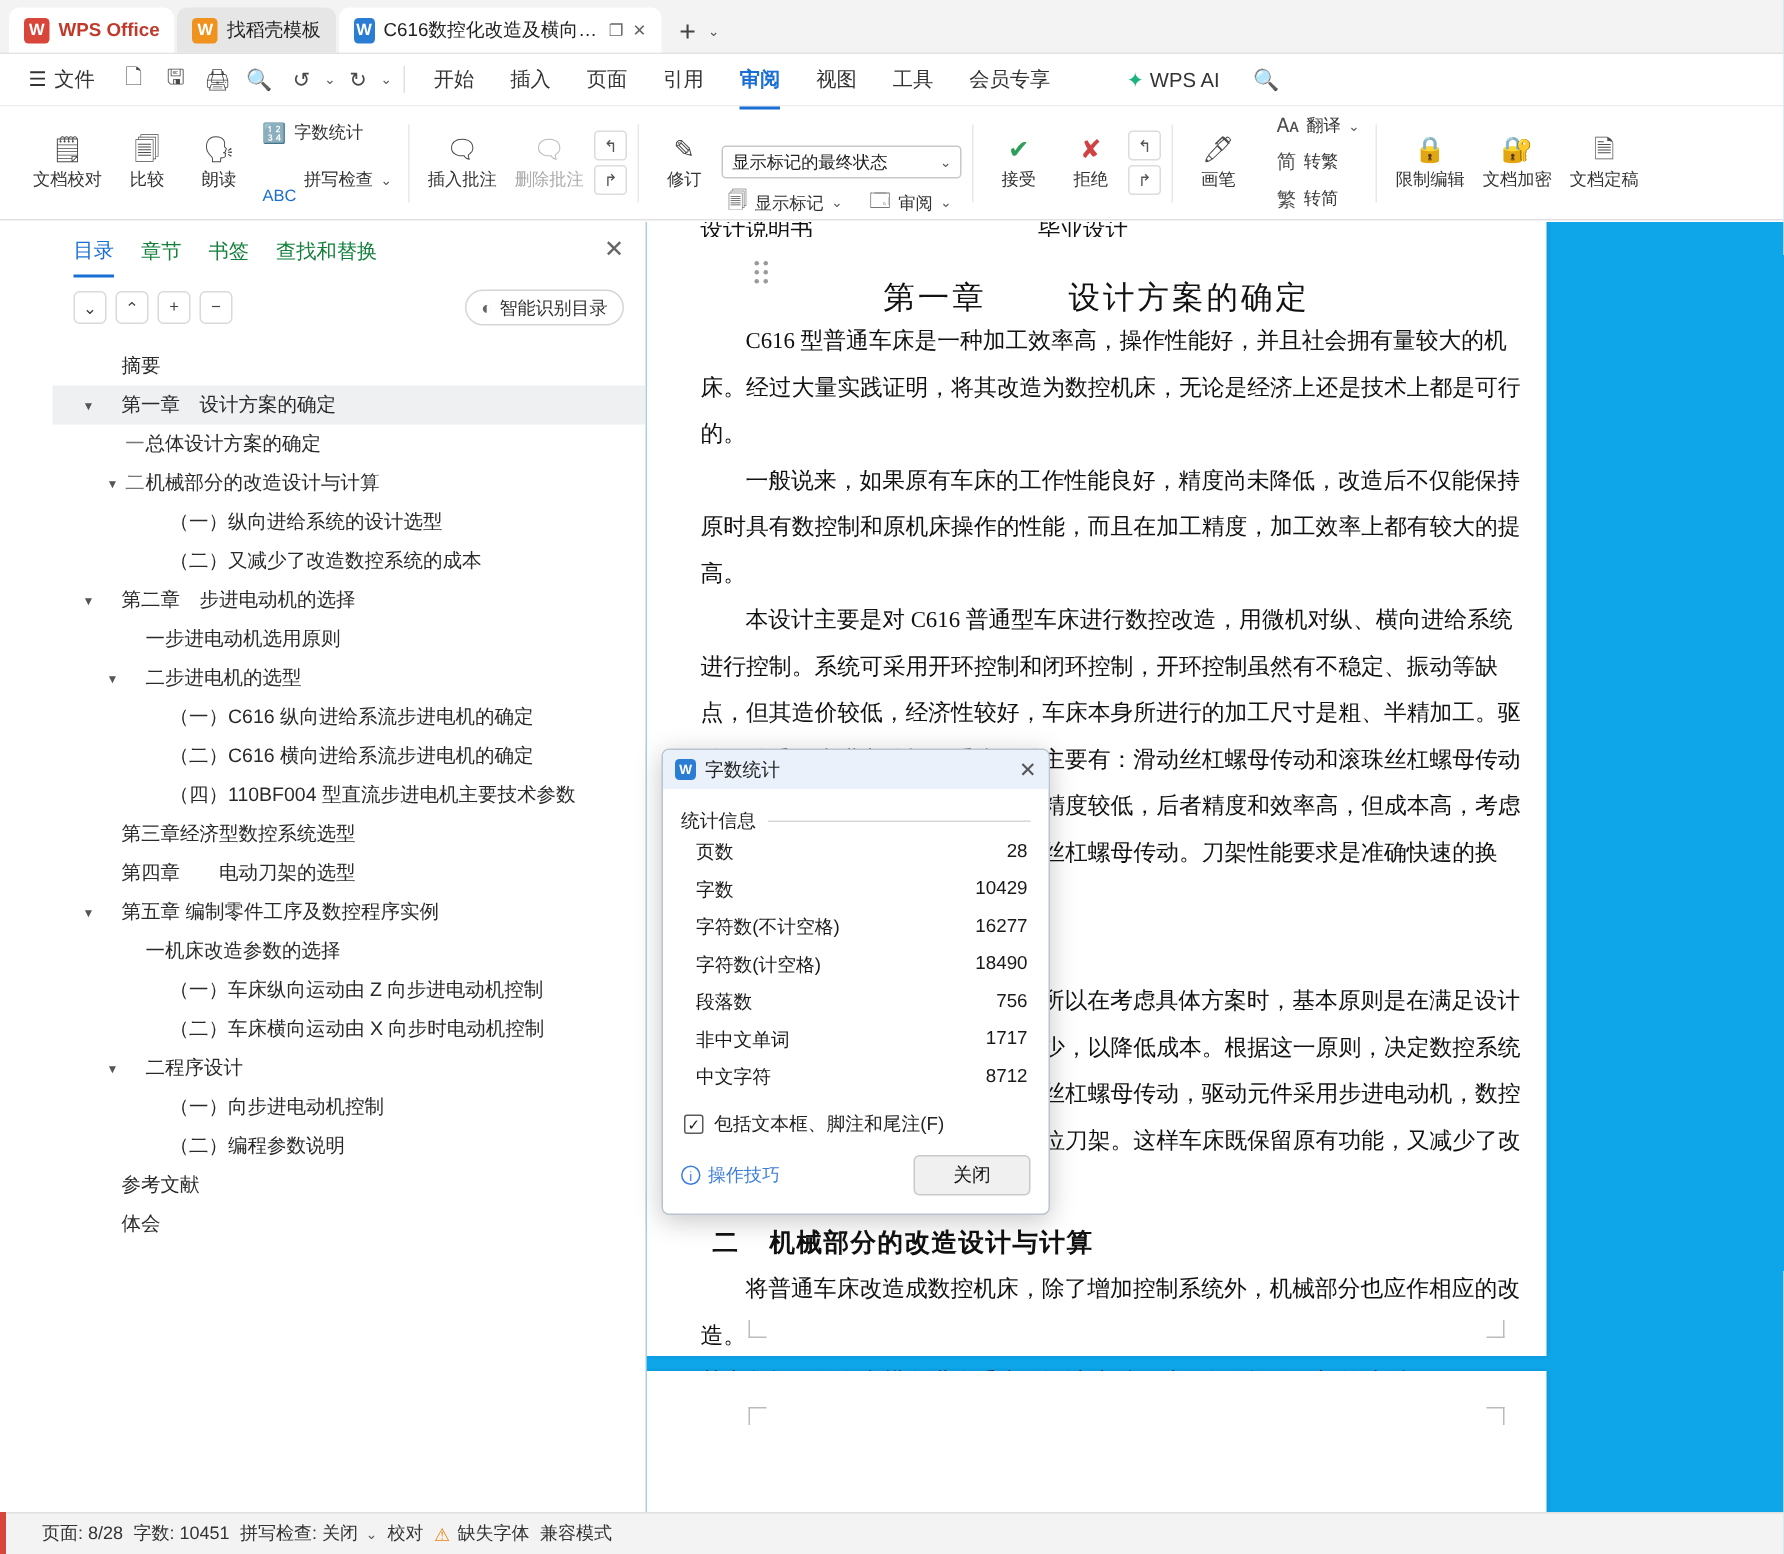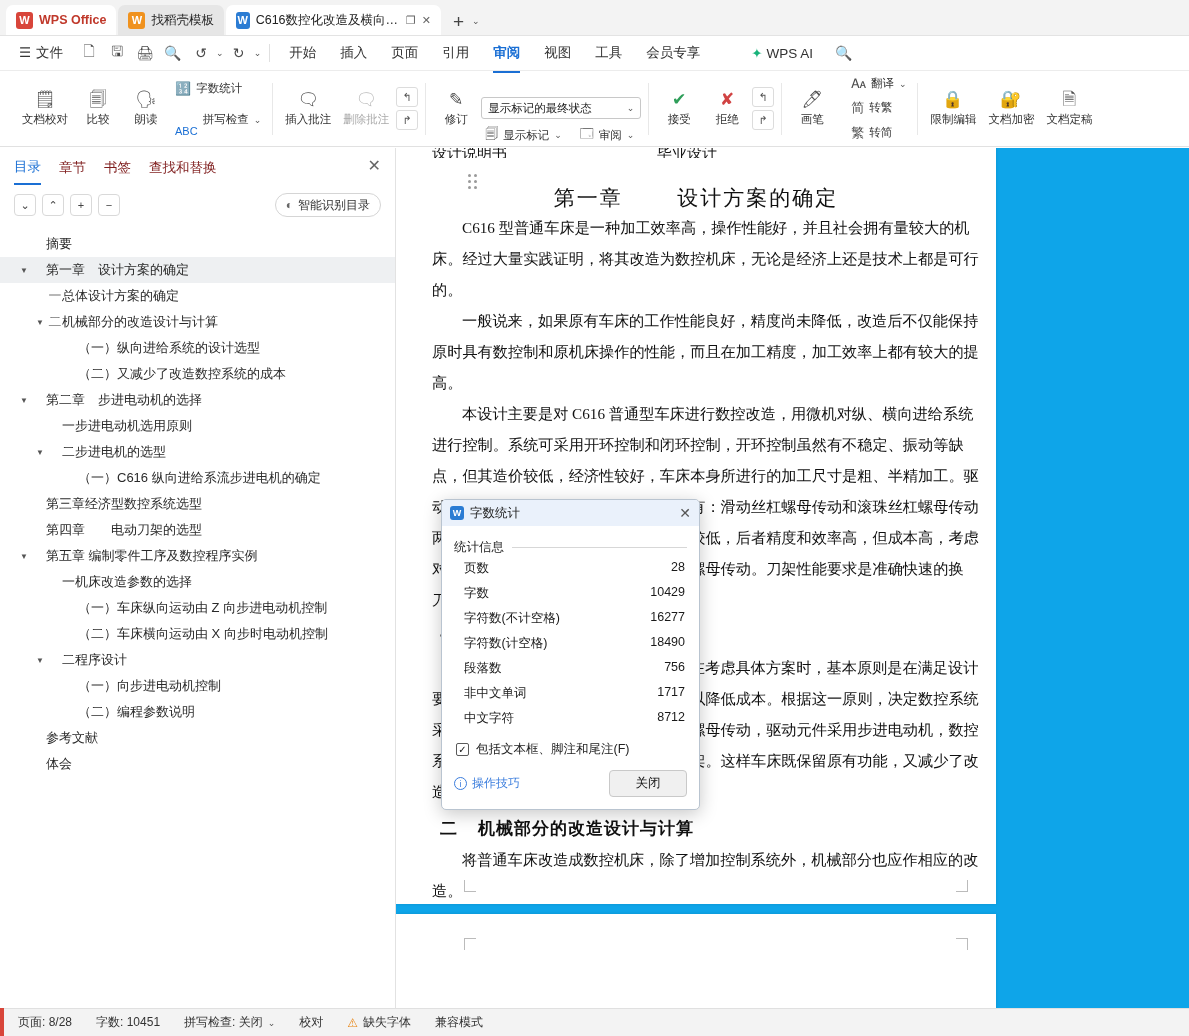--- a/index.html
+++ b/index.html
@@ -75,23 +75,23 @@
     width: 160px; height: 22px; border: 1px solid #c8c8c8; border-radius: 3px;
     font-size: 11.5px; color: #222; padding: 0 6px; background: #fff; margin-top: 28px;
   }
   .minibtn { width: 22px; height: 20px; border: 1px solid #dcdcdc; border-radius: 3px;
     display: flex; align-items: center; justify-content: center; font-size: 11px; color: #555; }
 
   
   .body { position: absolute; top: 148px; left: 0; right: 0; bottom: 28px; display: flex; }
 
   
-  .navpane { width: 396px; background: #fff; border-right: 1px solid #e2e2e2; position: relative; }
+  .navpane { width: 396px; background: #fff; border-right: 1px solid #e2e2e2; position: relative; margin-left: 35px; }
   .navtabs { display: flex; align-items: center; padding: 10px 14px 0 14px; gap: 18px; position: relative; }
-  .navtab { font-size: 13.5px; color: #7f1d1d; padding-bottom: 7px; }
+  .navtab { font-size: 13.5px; color: #15803d; padding-bottom: 7px; }
   .navtab.active { color: #1a6fd4; border-bottom: 2.5px solid #1a6fd4; }
   .navclose { position: absolute; right: 14px; top: 8px; font-size: 16px; color: #666; }
   .navtools { display: flex; align-items: center; gap: 6px; padding: 8px 14px; }
   .navtool { width: 22px; height: 22px; border: 1px solid #d9d9d9; border-radius: 4px;
     display: flex; align-items: center; justify-content: center; font-size: 11px; color: #444; }
   .smartbtn { margin-left: auto; display: flex; align-items: center; gap: 5px;
     height: 24px; padding: 0 10px; border: 1px solid #d5d5d5; border-radius: 13px;
     font-size: 12px; color: #333; }
   .toc { padding: 6px 0 0 0; font-size: 13px; color: #2a2a2a; }
   .tocitem { display: flex; align-items: center; height: 26px; padding-right: 10px; white-space: nowrap; }
@@ -134,22 +134,22 @@
   .chk { width: 13px; height: 13px; border: 1px solid #5a5a5a; border-radius: 2px; display: flex; align-items: center; justify-content: center; font-size: 10px; color: #111; }
   .dlg-foot { display: flex; align-items: center; margin-top: 12px; }
   .tiplink { display: flex; align-items: center; gap: 5px; font-size: 12px; color: #3b7ddd; }
   .tipcircle { width: 13px; height: 13px; border-radius: 50%; border: 1px solid #3b7ddd; display: flex; align-items: center; justify-content: center; font-size: 9px; }
   .dlg-btn { margin-left: auto; width: 78px; height: 27px; background: #f0f0f0; border: 1px solid #c9c9c9; border-radius: 4px;
     font-size: 12.5px; display: flex; align-items: center; justify-content: center; color: #111; }
 
   
   .statusbar {
     position: absolute; left: 0; right: 0; bottom: 0; height: 28px; background: #f3f3f3;
-    border-top: 1px solid #e0e0e0; display: flex; align-items: center; gap: 24px;
-    padding: 0 18px; font-size: 12px; color: #333;
+    border-top: 1px solid #e0e0e0; display: flex; align-items: center; gap: 7px;
+    padding: 0 28px; font-size: 12px; color: #333;
   }
   .sb-item { display: flex; align-items: center; gap: 5px; white-space: nowrap; }
   .warn-dot { color: #e8820c; font-size: 12px; }
   .red-left { position: absolute; left: 0; bottom: 0; width: 4px; height: 28px; background: #d8453a; }
 </style>
 </head>
 <body>
 
 <div id="app">
 
@@ -390,20 +390,30 @@
             <span class="tocarrow" style="margin-left: 32px;">▼</span>
             <span class="tocdash"></span>
             <span>二步进电机的选型</span>
           </div>
           <div class="tocitem">
             <span class="tocarrow" style="margin-left: 48px;"></span>
             <span class="tocdash"></span>
             <span>（一）C616 纵向进给系流步进电机的确定</span>
           </div>
           <div class="tocitem">
+            <span class="tocarrow" style="margin-left: 48px;"></span>
+            <span class="tocdash"></span>
+            <span>（二）C616 横向进给系流步进电机的确定</span>
+          </div>
+          <div class="tocitem">
+            <span class="tocarrow" style="margin-left: 48px;"></span>
+            <span class="tocdash"></span>
+            <span>（四）110BF004 型直流步进电机主要技术参数</span>
+          </div>
+          <div class="tocitem">
             <span class="tocarrow" style="margin-left: 16px;"></span>
             <span class="tocdash"></span>
             <span>第三章经济型数控系统选型</span>
           </div>
           <div class="tocitem">
             <span class="tocarrow" style="margin-left: 16px;"></span>
             <span class="tocdash"></span>
             <span>第四章　　电动刀架的选型</span>
           </div>
           <div class="tocitem">

